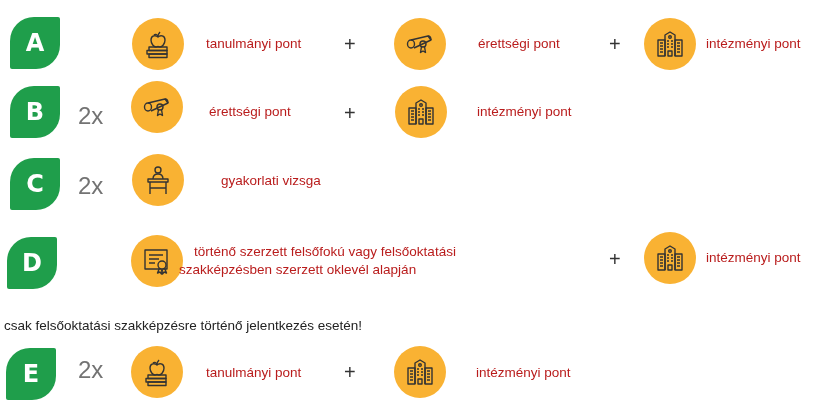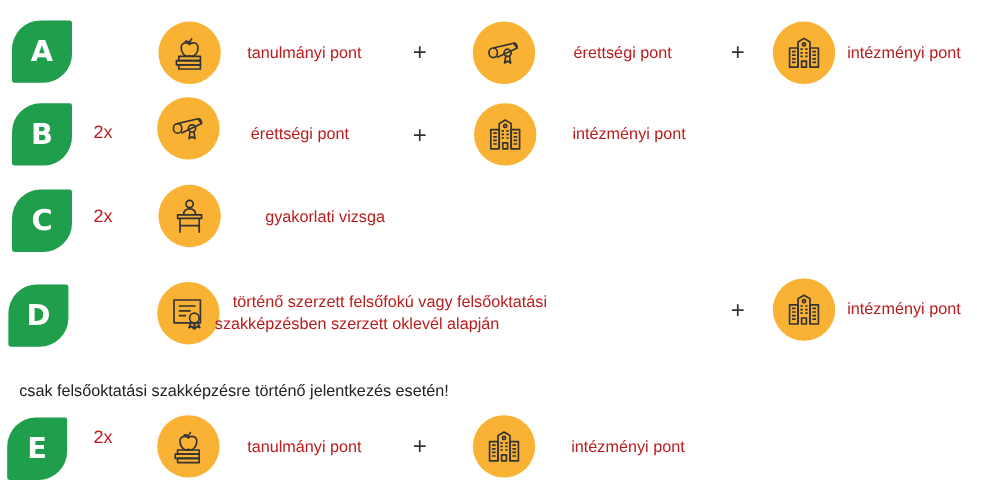--- a/index.html
+++ b/index.html
@@ -1,21 +1,21 @@
 <!DOCTYPE html>
 <html><head>
 <meta charset="utf-8">
 <style>
   html, body { margin:0; padding:0; background:#ffffff; }
   body { width:825px; height:413px; position:relative; overflow:hidden;
          font-family:"Liberation Sans", "DejaVu Sans", sans-serif; color:#2b2b2b; }
   .leaf { position:absolute; width:50px; height:52px; background:#1f9e4b;
           border-radius:24px 2px 24px 2px; display:flex; align-items:center; justify-content:center;
           color:#ffffff; font-weight:bold; font-size:24px; font-family:"DejaVu Sans", sans-serif; }
-  .mult { position:absolute; font-size:15px; color:#b91c1c; }
+  .mult { position:absolute; font-size:24px; color:#737373; }
   .circle { position:absolute; width:52px; height:52px; border-radius:50%; background:#f9b233;
             display:flex; align-items:center; justify-content:center; }
   .circle svg { width:32px; height:32px; }
   .label { position:absolute; font-size:13.5px; color:#b91c1c; white-space:nowrap; line-height:18px; }
   .plus { position:absolute; font-size:20px; color:#333; line-height:20px; }
   .note { position:absolute; font-size:13.5px; color:#222; white-space:nowrap; }
 </style>
 </head>
 <body>
 
@@ -133,21 +133,21 @@
 <div class="label" style="left:194px;top:243px">történő szerzett felsőfokú vagy felsőoktatási</div>
 <div class="label" style="left:179px;top:261px">szakképzésben szerzett oklevél alapján</div>
 <div class="plus" style="left:609px;top:249px">+</div>
 <div class="circle" style="left:644px;top:232px">
     <svg>
       <use href="#i-building"></use>
     </svg>
   </div>
 <div class="label" style="left:706px;top:249px">intézményi pont</div>
 
-<div class="note" style="left:16px;top:318px">csak felsőoktatási szakképzésre történő jelentkezés esetén!</div>
+<div class="note" style="left:4px;top:318px">csak felsőoktatási szakképzésre történő jelentkezés esetén!</div>
 
 <div class="leaf" style="left:6px;top:348px">
     <span>E</span>
   </div>
 <div class="mult" style="left:78px;top:356px">2x</div>
 <div class="circle" style="left:131px;top:346px">
     <svg>
       <use href="#i-apple"></use>
     </svg>
   </div>

